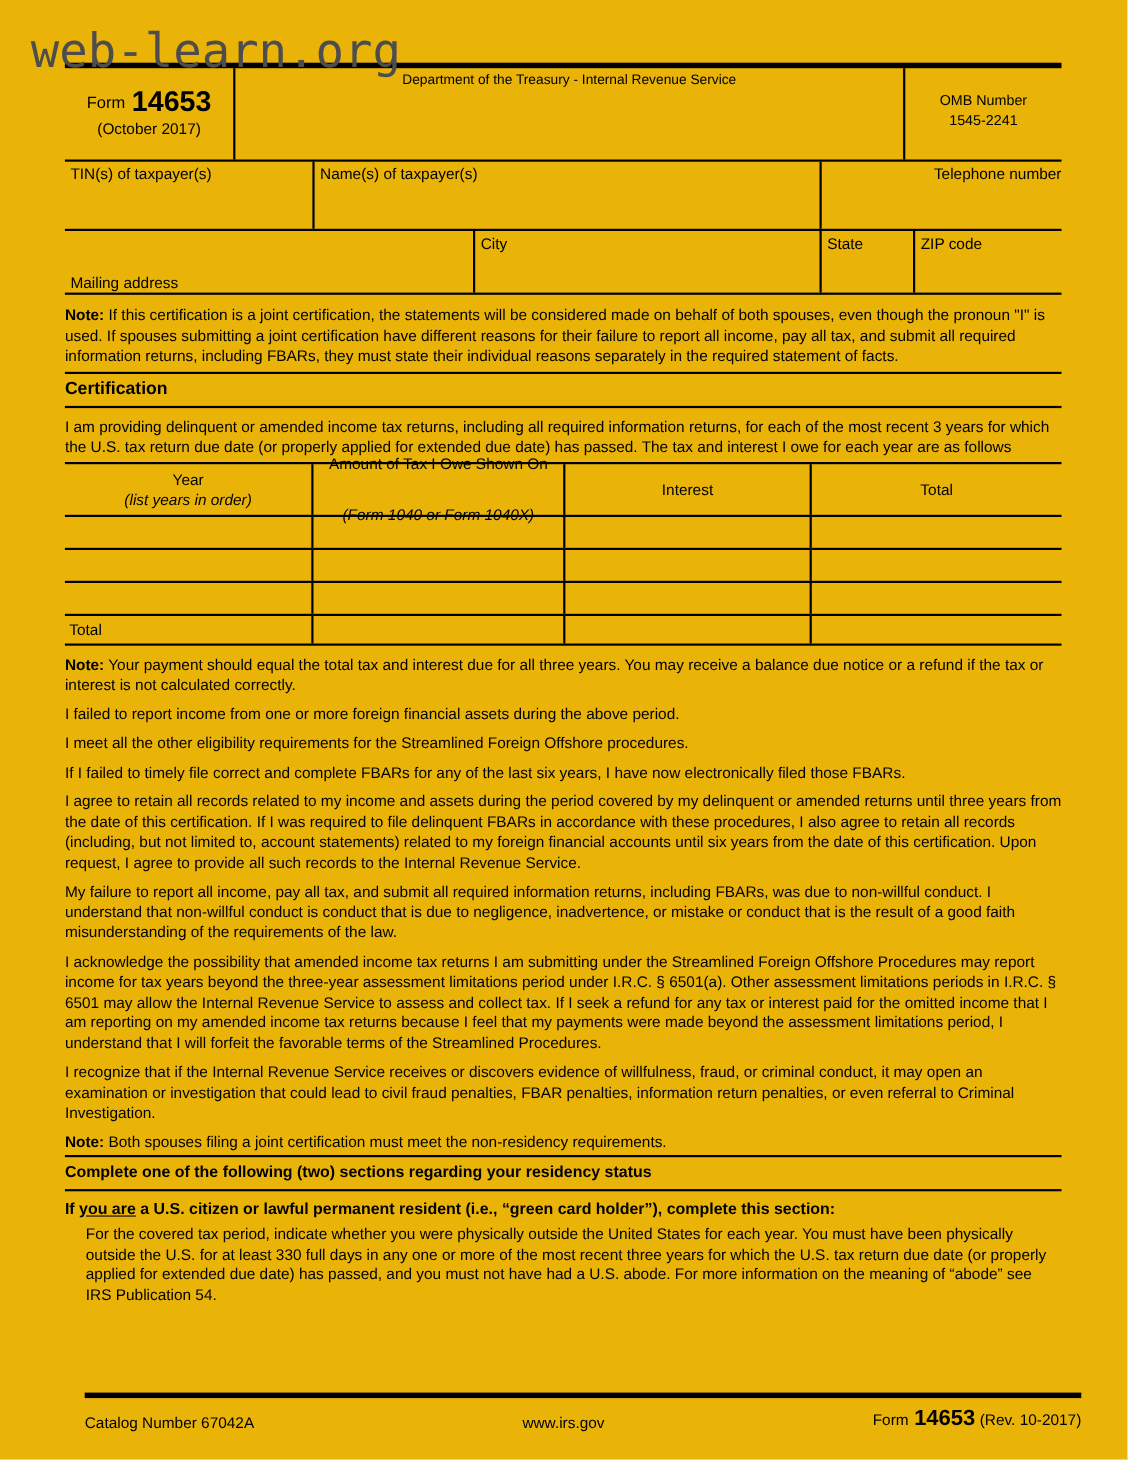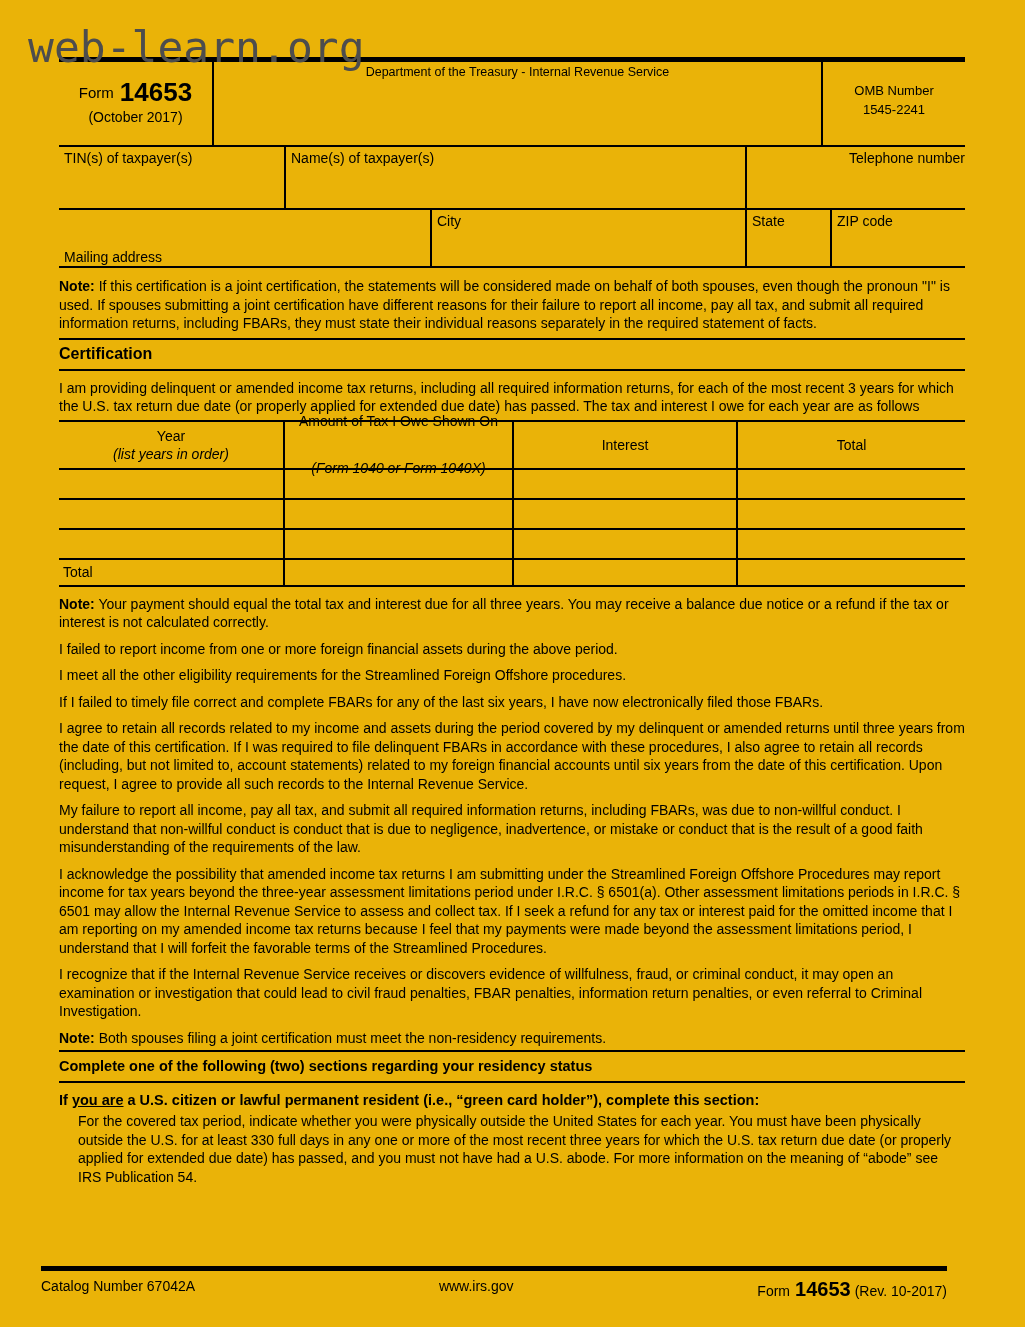--- a/index.html
+++ b/index.html
@@ -78,23 +78,23 @@
   
   .res-heading {
     margin-top: 3px; border-top: 2px solid #000; border-bottom: 2px solid #000;
     padding: 6px 0 7px 0; font-size: 14.5px; font-weight: bold;
   }
   .res-sub { font-size: 14.5px; font-weight: bold; margin-top: 9px; }
   .res-body { margin-top: 4px; padding-left: 19px; }
 
   
   .footer {
-    position: absolute; left: 41px; width: 906px; top: 1266px;
+    position: absolute; left: 77px; width: 906px; top: 1266px;
     border-top: 5px solid #000; padding-top: 7px;
-    display: flex; justify-content: space-between; align-items: flex-start;
+    display: flex; justify-content: space-between; align-items: flex-end;
     font-size: 14px;
   }
   .f-num { font-size: 20px; font-weight: bold; margin: 0 4px 0 5px; }
 </style>
 </head>
 <body>
 
 <div class="page">
 
   <div class="watermark">web-learn.org</div>

